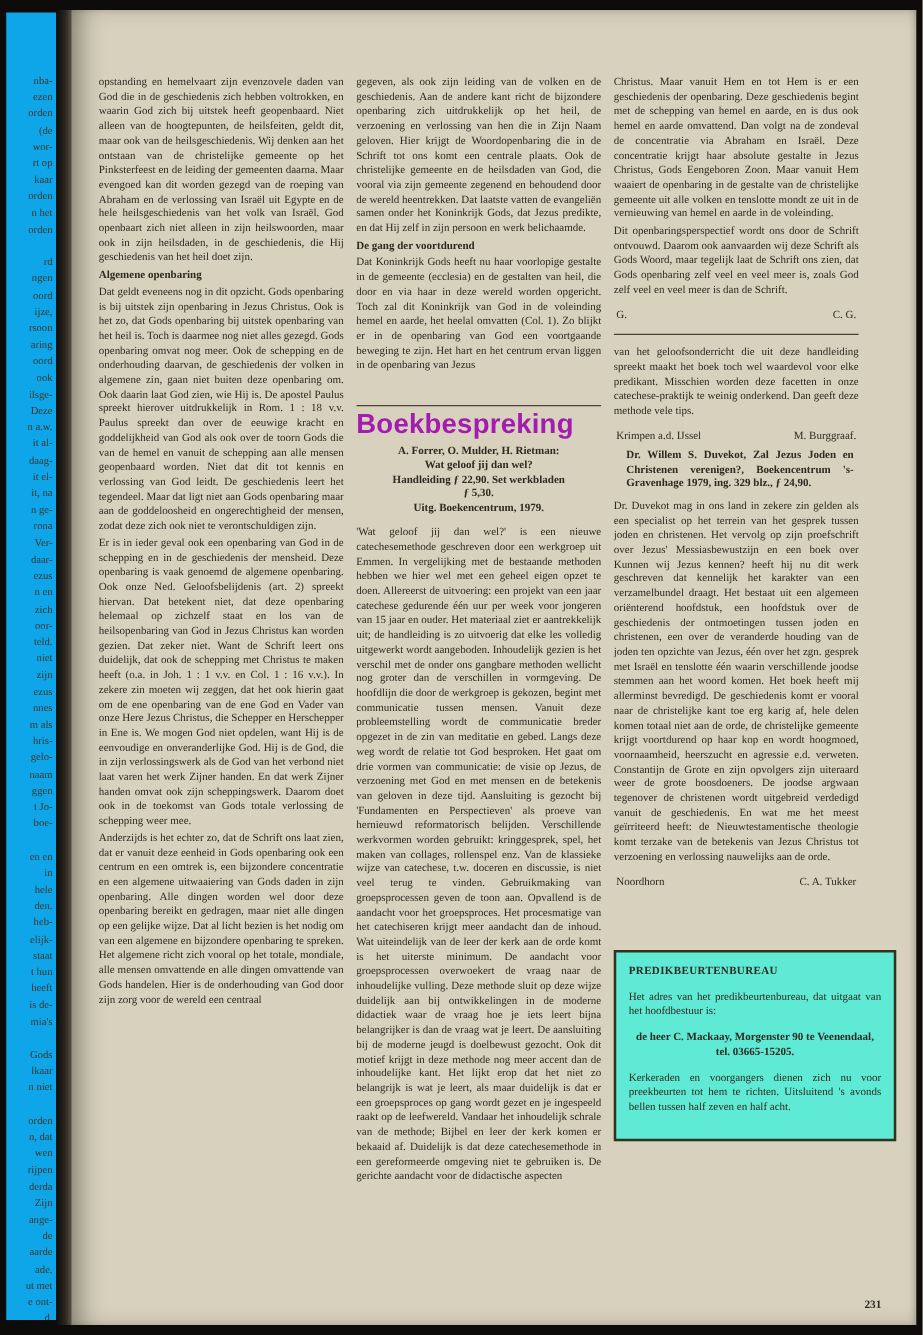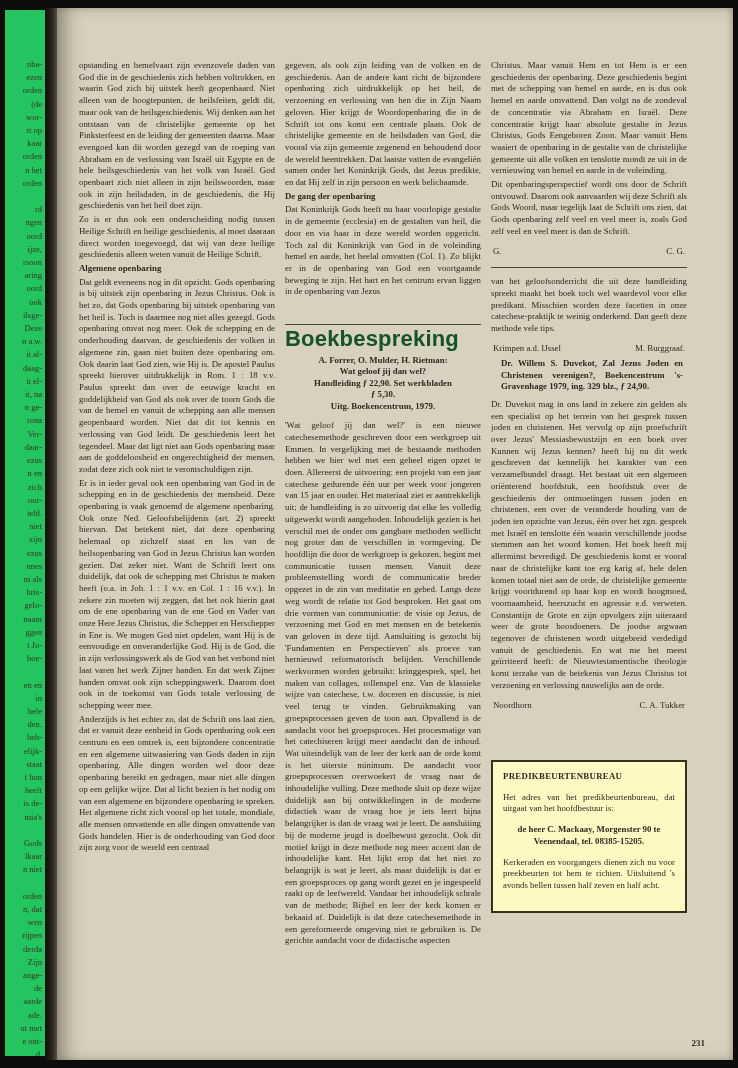--- a/index.html
+++ b/index.html
@@ -3,21 +3,21 @@
 <meta charset="utf-8">
 <style>
   html,body{margin:0;padding:0;}
   body{
     width:738px;height:1068px;position:relative;overflow:hidden;
     background:#0d0c0a;
     font-family:"Liberation Serif", serif;
   }
   .prev-page{
     position:absolute;left:5px;top:10px;width:40px;bottom:12px;
-    background:#22c55e;
+    background:#0ea5e9;
     overflow:hidden;
   }
   .prev-frags{
     position:absolute;right:3px;top:48px;width:36px;
     font-size:8.5px;line-height:13.2px;color:#3a352a;
     text-align:right;white-space:pre-line;
   }
   .gutter{
     position:absolute;left:45px;top:8px;width:12px;bottom:8px;
     background:linear-gradient(90deg,#0d0c0a 0%,#2a261e 60%,#55503f 100%);
@@ -33,34 +33,34 @@
   }
   .col1{left:22px;}
   .col2{left:228px;}
   .col3{left:434px;}
   .col p{margin:0 0 2px 0;}
   .subhead{font-weight:bold;margin:7px 0 2px 0;text-align:left;}
   .sig-row{display:flex;justify-content:space-between;margin:8px 2px 4px 2px;font-size:8.8px;}
   .rule{border:none;border-top:1px solid #4a4436;margin:10px 0 8px 0;}
   .section-title{
     font-family:"Liberation Sans", sans-serif;font-weight:bold;
-    font-size:22px;letter-spacing:0.2px;color:#14532d;
+    font-size:22px;letter-spacing:0.2px;color:#a21caf;
     margin:6px 0 10px 0;text-align:left;
   }
   .review-title{
     font-weight:bold;text-align:center;white-space:pre-line;
     font-size:8.8px;line-height:11.5px;margin:0 6px 8px 6px;
   }
   .review-title2{
     font-weight:bold;text-align:justify;white-space:pre-line;
     font-size:8.8px;line-height:11.5px;margin:4px 4px 6px 10px;
   }
   .notice-box{
-    position:absolute;left:434px;top:752px;width:196px;
-    background:#fef9c3;border:2px solid #36311f;
+    position:absolute;left:434px;top:752px;width:226px;
+    background:#5eead4;border:2px solid #36311f;
     padding:9px 10px 10px 10px;box-sizing:border-box;
     font-size:8.8px;line-height:11.7px;color:#2e2a22;text-align:justify;
   }
   .notice-box .box-title{font-weight:bold;margin:0 0 9px 0;text-align:left;letter-spacing:0.3px;}
   .notice-box p{margin:0 0 9px 0;}
   .notice-box .addr{font-weight:bold;text-align:center;}
   .page-number{
     position:absolute;right:28px;bottom:12px;
     font-size:9px;font-weight:bold;color:#2e2a22;
   }
@@ -145,30 +145,29 @@
 ut met
 e ont-
 d,</div>
 </div>
 <div class="gutter"></div>
 
 <div class="page">
 
   <div class="col col1">
     <p>opstanding en hemelvaart zijn evenzovele daden van God die in de geschiedenis zich hebben voltrokken, en waarin God zich bij uitstek heeft geopenbaard. Niet alleen van de hoogtepunten, de heilsfeiten, geldt dit, maar ook van de heilsgeschiedenis. Wij denken aan het ontstaan van de christelijke gemeente op het Pinksterfeest en de leiding der gemeenten daarna. Maar evengoed kan dit worden gezegd van de roeping van Abraham en de verlossing van Israël uit Egypte en de hele heilsgeschiedenis van het volk van Israël. God openbaart zich niet alleen in zijn heilswoorden, maar ook in zijn heilsdaden, in de geschiedenis, die Hij geschiedenis van het heil doet zijn.</p>
-    <p>Zo is er dus ook een onderscheiding nodig tussen Heilige Schrift en heilige geschiedenis, al moet daaraan direct worden toegevoegd, dat wij van deze heilige geschiedenis alleen weten vanuit de Heilige Schrift.</p>
     <p class="subhead">Algemene openbaring</p>
     <p>Dat geldt eveneens nog in dit opzicht. Gods openbaring is bij uitstek zijn openbaring in Jezus Christus. Ook is het zo, dat Gods openbaring bij uitstek openbaring van het heil is. Toch is daarmee nog niet alles gezegd. Gods openbaring omvat nog meer. Ook de schepping en de onderhouding daarvan, de geschiedenis der volken in algemene zin, gaan niet buiten deze openbaring om. Ook daarin laat God zien, wie Hij is. De apostel Paulus spreekt hierover uitdrukkelijk in Rom. 1 : 18 v.v. Paulus spreekt dan over de eeuwige kracht en goddelijkheid van God als ook over de toorn Gods die van de hemel en vanuit de schepping aan alle mensen geopenbaard worden. Niet dat dit tot kennis en verlossing van God leidt. De geschiedenis leert het tegendeel. Maar dat ligt niet aan Gods openbaring maar aan de goddeloosheid en ongerechtigheid der mensen, zodat deze zich ook niet te verontschuldigen zijn.</p>
     <p>Er is in ieder geval ook een openbaring van God in de schepping en in de geschiedenis der mensheid. Deze openbaring is vaak genoemd de algemene openbaring. Ook onze Ned. Geloofsbelijdenis (art. 2) spreekt hiervan. Dat betekent niet, dat deze openbaring helemaal op zichzelf staat en los van de heilsopenbaring van God in Jezus Christus kan worden gezien. Dat zeker niet. Want de Schrift leert ons duidelijk, dat ook de schepping met Christus te maken heeft (o.a. in Joh. 1 : 1 v.v. en Col. 1 : 16 v.v.). In zekere zin moeten wij zeggen, dat het ook hierin gaat om de ene openbaring van de ene God en Vader van onze Here Jezus Christus, die Schepper en Herschepper in Ene is. We mogen God niet opdelen, want Hij is de eenvoudige en onveranderlijke God. Hij is de God, die in zijn verlossingswerk als de God van het verbond niet laat varen het werk Zijner handen. En dat werk Zijner handen omvat ook zijn scheppingswerk. Daarom doet ook in de toekomst van Gods totale verlossing de schepping weer mee.</p>
     <p>Anderzijds is het echter zo, dat de Schrift ons laat zien, dat er vanuit deze eenheid in Gods openbaring ook een centrum en een omtrek is, een bijzondere concentratie en een algemene uitwaaiering van Gods daden in zijn openbaring. Alle dingen worden wel door deze openbaring bereikt en gedragen, maar niet alle dingen op een gelijke wijze. Dat al licht bezien is het nodig om van een algemene en bijzondere openbaring te spreken. Het algemene richt zich vooral op het totale, mondiale, alle mensen omvattende en alle dingen omvattende van Gods handelen. Hier is de onderhouding van God door zijn zorg voor de wereld een centraal</p>
   </div>
 
   <div class="col col2">
     <p>gegeven, als ook zijn leiding van de volken en de geschiedenis. Aan de andere kant richt de bijzondere openbaring zich uitdrukkelijk op het heil, de verzoening en verlossing van hen die in Zijn Naam geloven. Hier krijgt de Woordopenbaring die in de Schrift tot ons komt een centrale plaats. Ook de christelijke gemeente en de heilsdaden van God, die vooral via zijn gemeente zegenend en behoudend door de wereld heentrekken. Dat laatste vatten de evangeliën samen onder het Koninkrijk Gods, dat Jezus predikte, en dat Hij zelf in zijn persoon en werk belichaamde.</p>
-    <p class="subhead">De gang der openbaring</p>
+    <p class="subhead">De gang der voortdurend</p>
     <p>Dat Koninkrijk Gods heeft nu haar voorlopige gestalte in de gemeente (ecclesia) en de gestalten van heil, die door en via haar in deze wereld worden opgericht. Toch zal dit Koninkrijk van God in de voleinding hemel en aarde, het heelal omvatten (Col. 1). Zo blijkt er in de openbaring van God een voortgaande beweging te zijn. Het hart en het centrum ervan liggen in de openbaring van Jezus</p>
     <hr class="rule" style="margin-top:26px;">
     <div class="section-title">Boekbespreking</div>
     <div class="review-title">A. Forrer, O. Mulder, H. Rietman:
 Wat geloof jij dan wel?
 Handleiding ƒ 22,90. Set werkbladen
 ƒ 5,30.
 Uitg. Boekencentrum, 1979.</div>
     <p>'Wat geloof jij dan wel?' is een nieuwe catechesemethode geschreven door een werkgroep uit Emmen. In vergelijking met de bestaande methoden hebben we hier wel met een geheel eigen opzet te doen. Allereerst de uitvoering: een projekt van een jaar catechese gedurende één uur per week voor jongeren van 15 jaar en ouder. Het materiaal ziet er aantrekkelijk uit; de handleiding is zo uitvoerig dat elke les volledig uitgewerkt wordt aangeboden. Inhoudelijk gezien is het verschil met de onder ons gangbare methoden wellicht nog groter dan de verschillen in vormgeving. De hoofdlijn die door de werkgroep is gekozen, begint met communicatie tussen mensen. Vanuit deze probleemstelling wordt de communicatie breder opgezet in de zin van meditatie en gebed. Langs deze weg wordt de relatie tot God besproken. Het gaat om drie vormen van communicatie: de visie op Jezus, de verzoening met God en met mensen en de betekenis van geloven in deze tijd. Aansluiting is gezocht bij 'Fundamenten en Perspectieven' als proeve van hernieuwd reformatorisch belijden. Verschillende werkvormen worden gebruikt: kringgesprek, spel, het maken van collages, rollenspel enz. Van de klassieke wijze van catechese, t.w. doceren en discussie, is niet veel terug te vinden. Gebruikmaking van groepsprocessen geven de toon aan. Opvallend is de aandacht voor het groepsproces. Het procesmatige van het catechiseren krijgt meer aandacht dan de inhoud. Wat uiteindelijk van de leer der kerk aan de orde komt is het uiterste minimum. De aandacht voor groepsprocessen overwoekert de vraag naar de inhoudelijke vulling. Deze methode sluit op deze wijze duidelijk aan bij ontwikkelingen in de moderne didactiek waar de vraag hoe je iets leert bijna belangrijker is dan de vraag wat je leert. De aansluiting bij de moderne jeugd is doelbewust gezocht. Ook dit motief krijgt in deze methode nog meer accent dan de inhoudelijke kant. Het lijkt erop dat het niet zo belangrijk is wat je leert, als maar duidelijk is dat er een groepsproces op gang wordt gezet en je ingespeeld raakt op de leefwereld. Vandaar het inhoudelijk schrale van de methode; Bijbel en leer der kerk komen er bekaaid af. Duidelijk is dat deze catechesemethode in een gereformeerde omgeving niet te gebruiken is. De gerichte aandacht voor de didactische aspecten</p>
   </div>
@@ -190,19 +189,19 @@
     <p>Dr. Duvekot mag in ons land in zekere zin gelden als een specialist op het terrein van het gesprek tussen joden en christenen. Het vervolg op zijn proefschrift over Jezus' Messiasbewustzijn en een boek over Kunnen wij Jezus kennen? heeft hij nu dit werk geschreven dat kennelijk het karakter van een verzamelbundel draagt. Het bestaat uit een algemeen oriënterend hoofdstuk, een hoofdstuk over de geschiedenis der ontmoetingen tussen joden en christenen, een over de veranderde houding van de joden ten opzichte van Jezus, één over het zgn. gesprek met Israël en tenslotte één waarin verschillende joodse stemmen aan het woord komen. Het boek heeft mij allerminst bevredigd. De geschiedenis komt er vooral naar de christelijke kant toe erg karig af, hele delen komen totaal niet aan de orde, de christelijke gemeente krijgt voortdurend op haar kop en wordt hoogmoed, voornaamheid, heerszucht en agressie e.d. verweten. Constantijn de Grote en zijn opvolgers zijn uiteraard weer de grote boosdoeners. De joodse argwaan tegenover de christenen wordt uitgebreid verdedigd vanuit de geschiedenis. En wat me het meest geïrriteerd heeft: de Nieuwtestamentische theologie komt terzake van de betekenis van Jezus Christus tot verzoening en verlossing nauwelijks aan de orde.</p>
     <div class="sig-row">
       <span>Noordhorn</span>
       <span>C. A. Tukker</span>
     </div>
   </div>
 
   <div class="notice-box">
     <div class="box-title">PREDIKBEURTENBUREAU</div>
     <p>Het adres van het predikbeurtenbureau, dat uitgaat van het hoofdbestuur is:</p>
-    <p class="addr">de heer C. Mackaay, Morgenster 90 te Veenendaal, tel. 08385-15205.</p>
+    <p class="addr">de heer C. Mackaay, Morgenster 90 te Veenendaal, tel. 03665-15205.</p>
     <p>Kerkeraden en voorgangers dienen zich nu voor preekbeurten tot hem te richten. Uitsluitend 's avonds bellen tussen half zeven en half acht.</p>
   </div>
 
   <div class="page-number">231</div>
 
 </div>
 
 </body></html>

